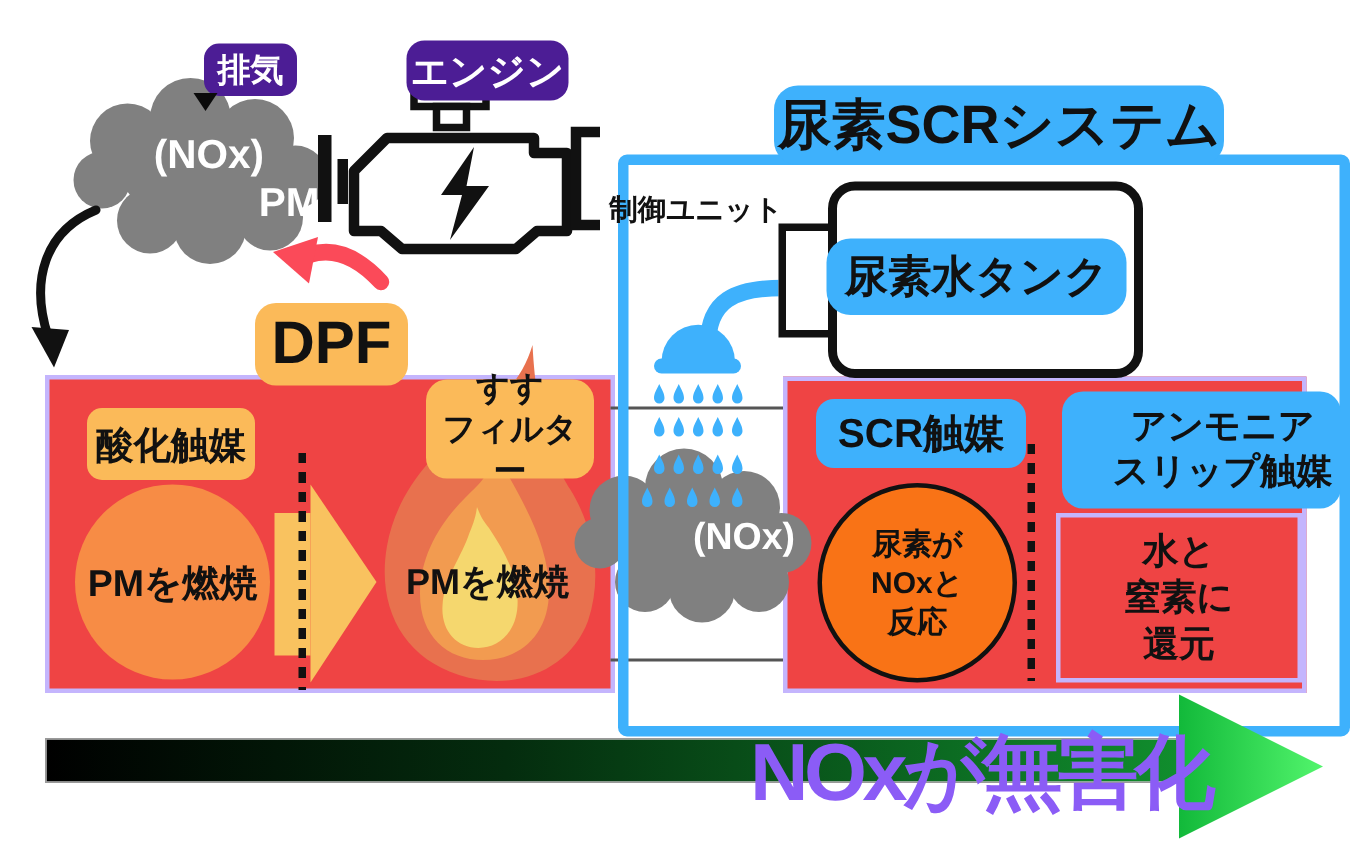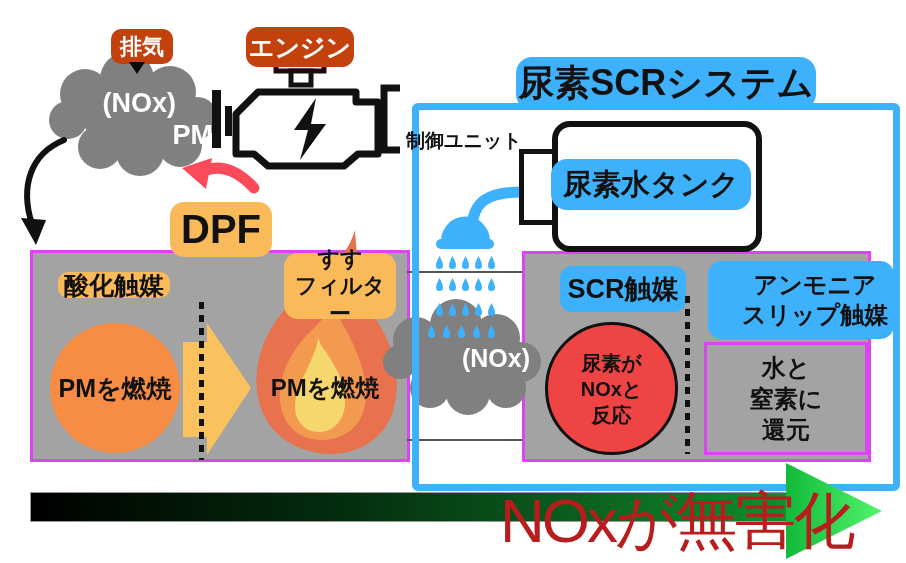--- a/index.html
+++ b/index.html
@@ -1,44 +1,44 @@
 <!DOCTYPE html>
 <html style="--blue: #3EB1FC; --orange: #FBBA59; --orange_deep: #F78C45; --arrow_orange: #F9C25F; --flame_outer: #E8714E; --flame_mid: #F29B50; --flame_inner: #F5D76E; --gray: #808080; --red: #FB4A59; --green_dark: #11902E; --green_bright: #3EEF60;"><head>
 <meta charset="utf-8">
 <style>
   html,body{margin:0;padding:0;background:#fff;}
   #stage{position:relative;width:906px;height:563px;background:#fff;overflow:hidden;
          font-family:"Liberation Sans","DejaVu Sans",sans-serif;color:#111;}
   .abs{position:absolute;}
   .badge{display:flex;align-items:center;justify-content:center;font-weight:bold;text-align:center;}
-  .badge.black{background:#c2410c;color:#fff;}
+  .badge.black{background:#4c1d95;color:#fff;margin-left:25px;}
   .badge.orange{background:var(--orange);color:#111;}
   .badge.blue{background:var(--blue);color:#111;}
-  .box{background:#a3a3a3;border:3px solid #d946ef;}
+  .box{background:#ef4444;border:3px solid #c4b5fd;}
   .dotted{width:5px;background:repeating-linear-gradient(to bottom,#111 0 7px,transparent 7px 13px);}
   .center-col{display:flex;flex-direction:column;align-items:center;justify-content:center;text-align:center;font-weight:bold;}
   .wtxt{color:#fff;font-weight:bold;text-align:right;}
   svg{display:block;overflow:visible;}
 </style>
 </head>
 <body>
 
 <div id="stage">
 
   <div class="abs" style="left:30px;top:492px;width:765px;height:28px;border:1px solid #999;
               background:linear-gradient(90deg,#000 0%,#042c0e 40%,#0a5c1d 70%,#11902e 100%);"></div>
 
   <div class="abs box" style="left:30px;top:250px;width:374px;height:206px;"></div>
 
   <div class="abs" style="left:407px;top:271px;width:118px;height:2px;background:#555;"></div>
   <div class="abs" style="left:407px;top:439px;width:118px;height:2px;background:#555;"></div>
 
   <div class="abs box" style="left:522px;top:251px;width:343px;height:205px;"></div>
 
-  <div class="abs badge orange" style="left:58px;top:272px;width:112px;height:26px;border-radius:10px;font-size:25px;">
+  <div class="abs badge orange" style="left:58px;top:272px;width:112px;height:48px;border-radius:10px;font-size:25px;">
     <span>酸化触媒</span>
   </div>
 
   <div class="abs badge" style="left:50px;top:323px;width:130px;height:130px;border-radius:50%;background:var(--orange_deep);font-size:25px;">
     <span>PMを燃焼</span>
   </div>
 
   <svg class="abs" style="left:181px;top:320px;" width="72" height="137" viewBox="0 0 72 137">
     <rect x="2" y="22" width="24" height="95" style="fill:var(--arrow_orange)"></rect>
     <polygon points="26,3 70,68 26,135" style="fill:var(--arrow_orange)"></polygon>
@@ -123,25 +123,25 @@
     <rect x="8" y="101" width="58" height="10" rx="5" style="fill:var(--blue)"></rect>
   </svg>
 
   <div class="abs" style="left:519px;top:149px;width:29px;height:66px;background:#fff;border:5px solid #111;"></div>
 
   <div class="abs" style="left:552px;top:121px;width:198px;height:119px;background:#fff;border:6px solid #111;border-radius:18px;"></div>
   <div class="abs badge blue" style="left:551px;top:159px;width:200px;height:51px;border-radius:16px;font-size:29px;">
     <span>尿素水タンク</span>
   </div>
 
-  <div class="abs badge blue" style="left:544px;top:266px;width:126px;height:46px;border-radius:12px;font-size:27px;margin-left:16px;">
+  <div class="abs badge blue" style="left:544px;top:266px;width:140px;height:46px;border-radius:12px;font-size:27px;">
     <span>SCR触媒</span>
   </div>
 
-  <div class="abs center-col" style="left:545px;top:322px;width:127px;height:127px;border-radius:50%;background:#ef4444;border:3px solid #111;font-size:20px;line-height:1.3;">
+  <div class="abs center-col" style="left:545px;top:322px;width:127px;height:127px;border-radius:50%;background:#f97316;border:3px solid #111;font-size:20px;line-height:1.3;">
     <span>尿素が</span>
     <span>NOxと</span>
     <span>反応</span>
   </div>
 
   <div class="abs dotted" style="left:685px;top:296px;height:158px;"></div>
 
   <div class="abs badge blue center-col" style="left:708px;top:261px;width:158px;height:78px;border-radius:14px;font-size:24px;line-height:1.25;padding-left:28px;">
     <span>アンモニア</span>
     <span>スリップ触媒</span>
@@ -201,15 +201,15 @@
   <svg class="abs" style="left:786px;top:461px;" width="100" height="100" viewBox="0 0 100 100">
     <defs>
       <linearGradient id="gg" x1="0" y1="0" x2="1" y2="0">
         <stop offset="0" stop-color="#12B93A"></stop>
           <stop offset="1" stop-color="#52F56C"></stop>
       </linearGradient>
     </defs>
     <polygon points="0,2 96,50 0,98" fill="url(#gg)"></polygon>
   </svg>
 
-  <div class="abs" style="left:500px;top:479px;font-size:62px;font-weight:normal;letter-spacing:-3px;white-space:nowrap;color:#b91c1c;">NOxが無害化</div>
+  <div class="abs" style="left:500px;top:479px;font-size:54px;font-weight:bold;letter-spacing:-3px;white-space:nowrap;color:#8b5cf6;">NOxが無害化</div>
 
 </div>
 
 </body></html>

